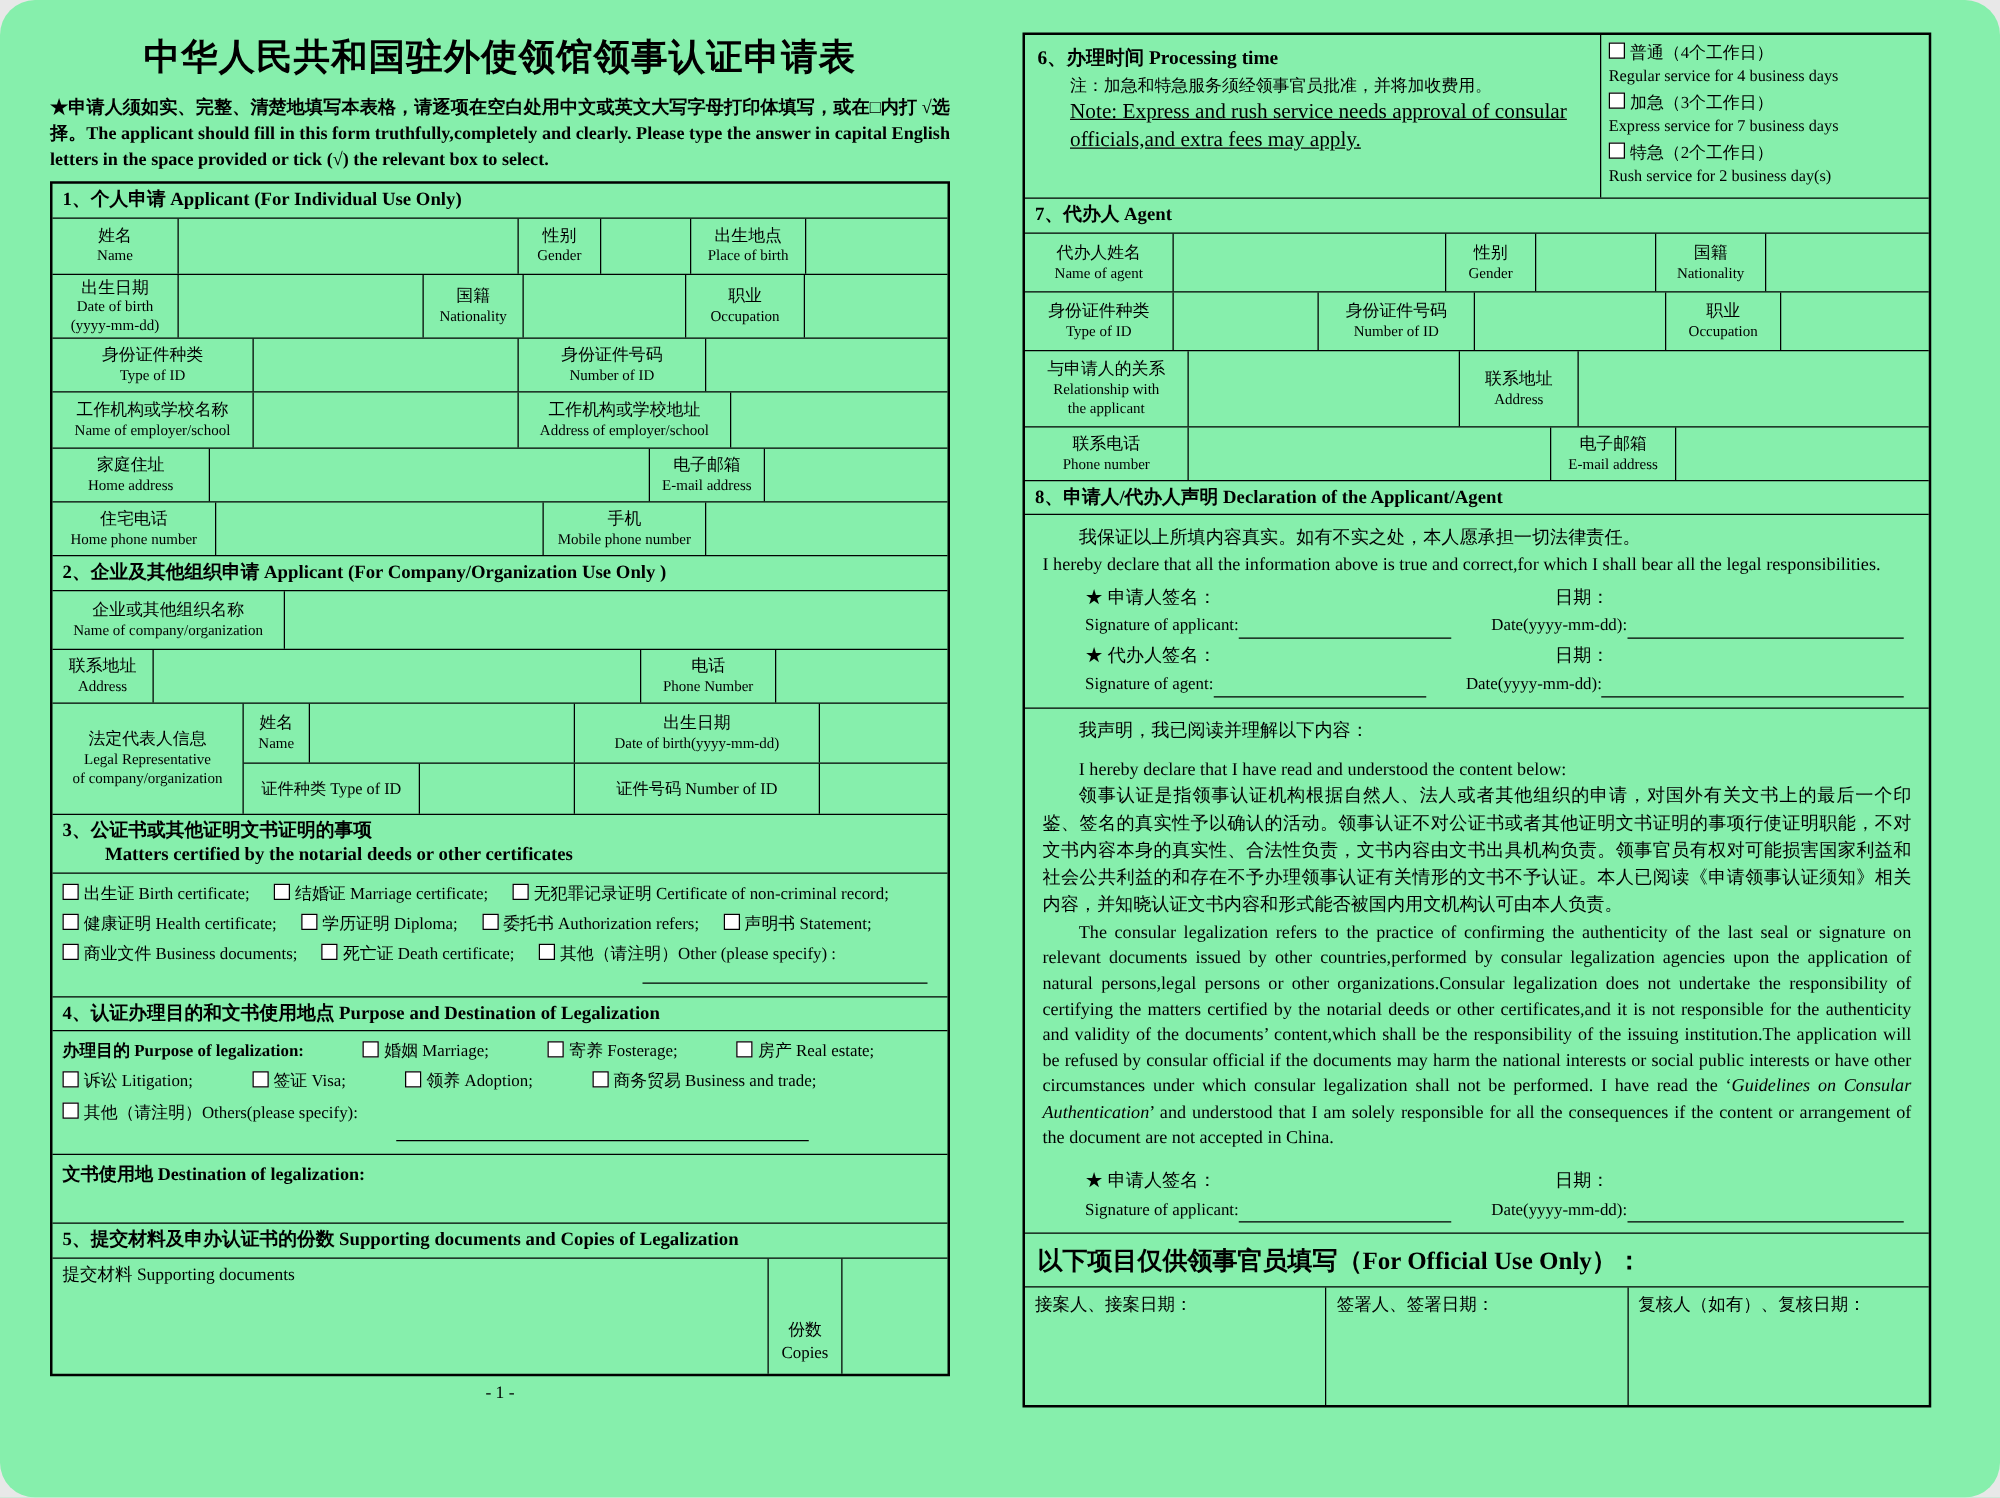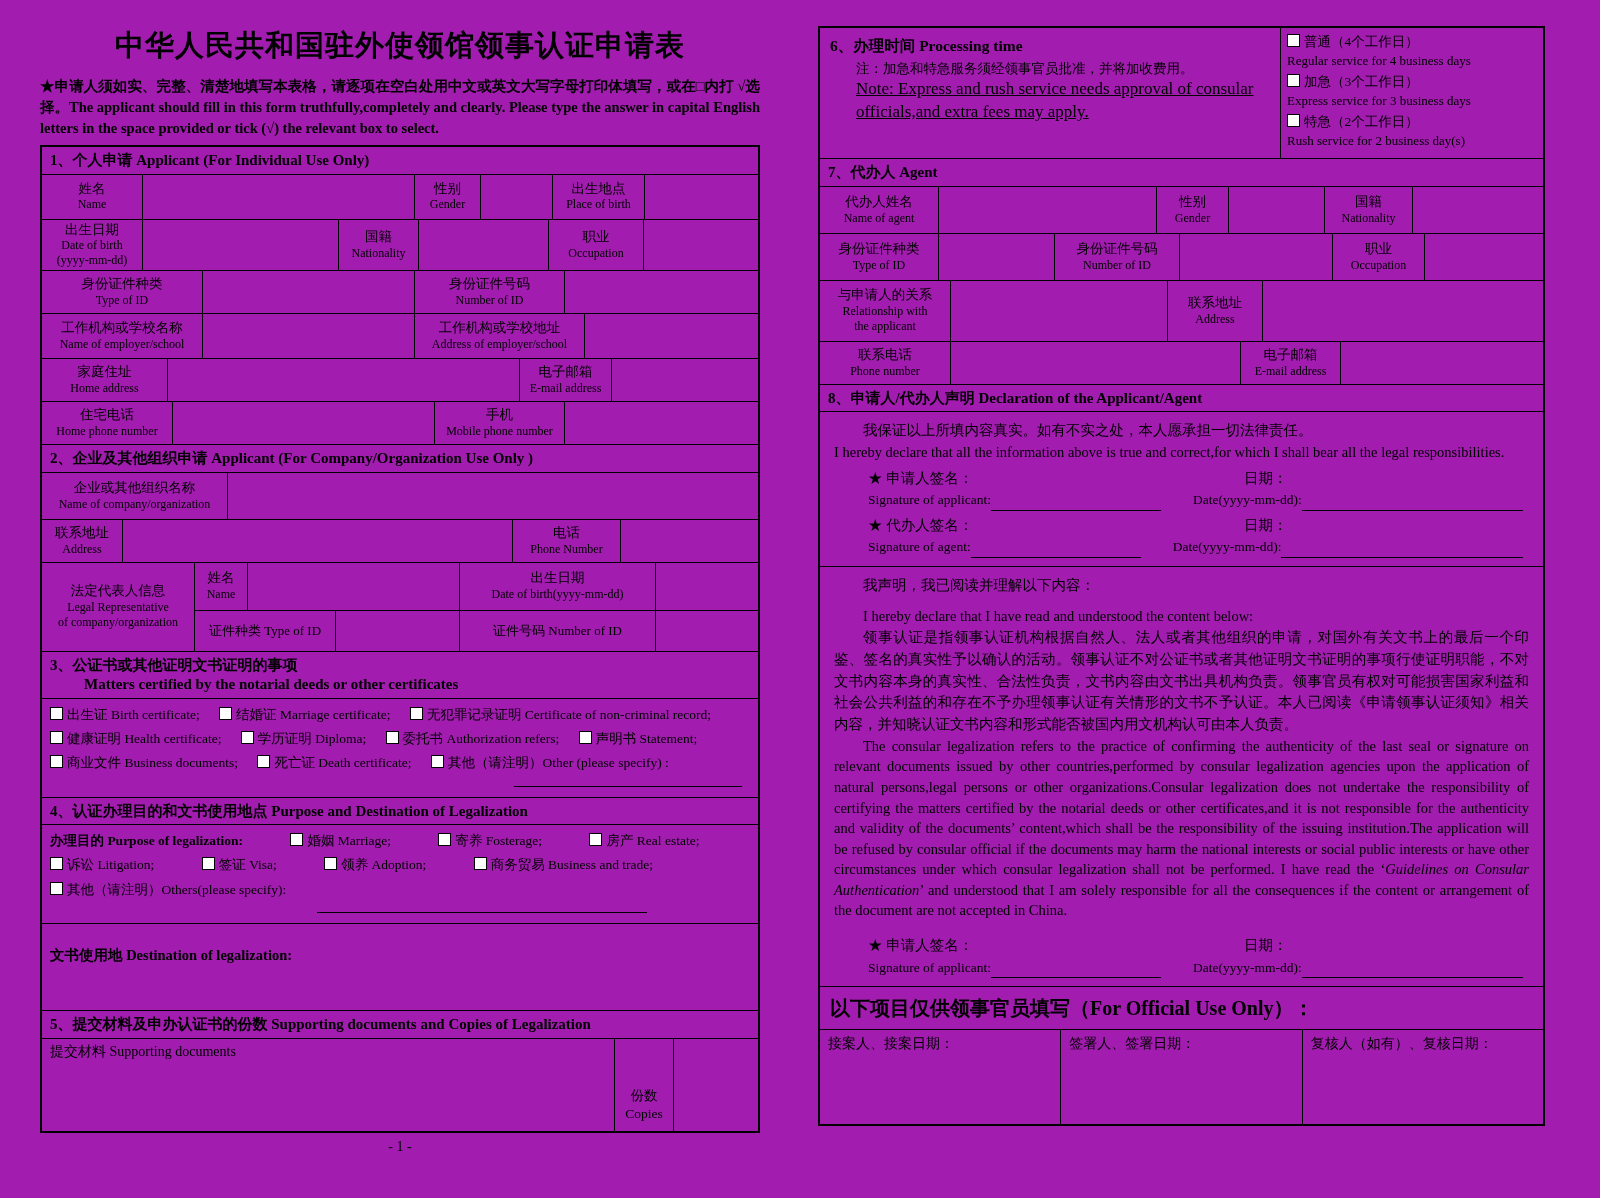--- a/index.html
+++ b/index.html
@@ -1,18 +1,18 @@
 <!DOCTYPE html>
 <html><head>
 <meta charset="utf-8">
 <style>
   html,body { margin:0; padding:0; background:#e8e8e8; }
   .sheet {
-    position:relative; width:1600px; height:1198px; background:#a21caf;
-    font-family:"Liberation Serif","DejaVu Serif",serif; color:#000; overflow:hidden;
+    position:relative; width:1600px; height:1198px; background:#86efac;
+    font-family:"Liberation Serif","DejaVu Serif",serif; color:#000; overflow:hidden;border-radius:28px;
   }
   .page-left  { position:absolute; left:40px;  top:26px; width:720px; }
   .page-right { position:absolute; left:818px; top:26px; width:727px; }
 
   .title-cn { font-family:"Liberation Sans","DejaVu Sans",sans-serif; font-size:29px; font-weight:bold;
               text-align:center; margin:0 0 4px 0; letter-spacing:1px; }
   .title-en { font-size:19px; font-weight:bold; text-align:center; line-height:1.5; }
   .instructions { font-weight:bold; font-size:14.5px; line-height:1.45; margin:10px 0 6px 0; text-align:justify; }
 
   .form-box { border:2px solid #000; }
@@ -40,21 +40,21 @@
   .ckbox { display:inline-block; width:11px; height:11px; border:1px solid #000; margin-right:4px;
            vertical-align:-1px; background:#fff; }
   .ckline { font-size:13.5px; padding:1px 8px; line-height:1.65; }
   .ckline .item { margin-right:16px; white-space:nowrap; }
   .ckline .wide { margin-right:44px; }
   .ckcontent { border-top:1px solid #000; padding:4px 0 6px 0; }
   .specify-line { border-bottom:1px solid #000; height:10px; width:228px; margin:0 16px 4px auto; }
   .specify-line-mid { border-bottom:1px solid #000; height:10px; width:330px; margin:0 auto 4px 275px; }
   .bold { font-weight:bold; }
 
-  .dest-row { border-top:1px solid #000; min-height:42px; padding:22px 8px; font-weight:bold; font-size:14.5px; }
+  .dest-row { border-top:1px solid #000; min-height:42px; padding:6px 8px; font-weight:bold; font-size:14.5px; }
 
   .s5row { display:flex; border-top:1px solid #000; min-height:92px; }
   .s5docs { flex:1; padding:4px 8px; font-size:14px; }
   .s5copies { width:58px; border-left:1px solid #000; display:flex; flex-direction:column;
               align-items:center; justify-content:flex-end; padding-bottom:8px; font-size:13.5px; line-height:1.3; }
   .s5blank { width:84px; border-left:1px solid #000; }
 
   .page-num { text-align:center; font-size:14px; margin-top:6px; }
 
   .s6-title { font-weight:bold; font-size:15.5px; margin-bottom:3px; }
@@ -316,21 +316,21 @@
             <div>officials,and extra fees may apply.</div>
           </div>
         </div>
         <div class="fc" style="width:263px; padding:5px 6px">
           <div class="s6-opt">
             <div><span class="ckbox"></span><span>普通（4个工作日）</span></div>
             <div class="s6-opt-en">Regular service for 4 business days</div>
           </div>
           <div class="s6-opt">
             <div><span class="ckbox"></span><span>加急（3个工作日）</span></div>
-            <div class="s6-opt-en">Express service for 3 business days</div>
+            <div class="s6-opt-en">Express service for 7 business days</div>
           </div>
           <div class="s6-opt">
             <div><span class="ckbox"></span><span>特急（2个工作日）</span></div>
             <div class="s6-opt-en">Rush service for 2 business day(s)</div>
           </div>
         </div>
       </div>
 
       <div class="sec-title">7、代办人  Agent</div>
 

